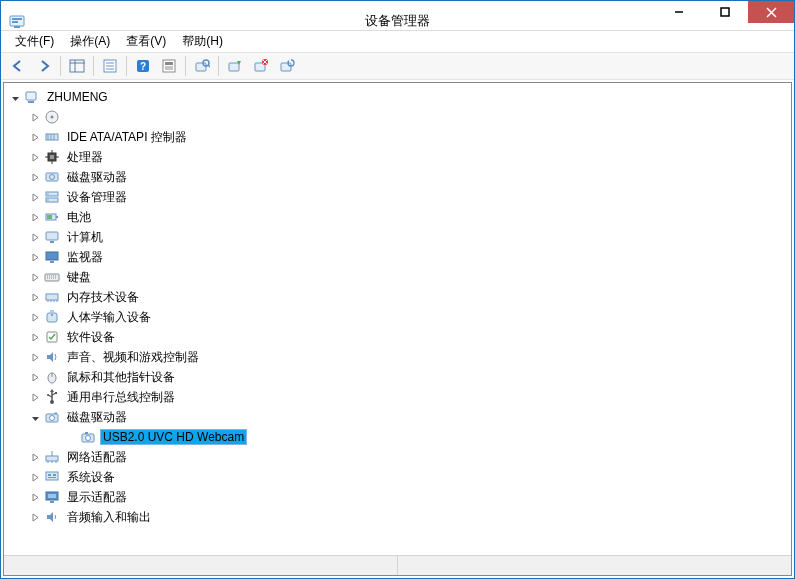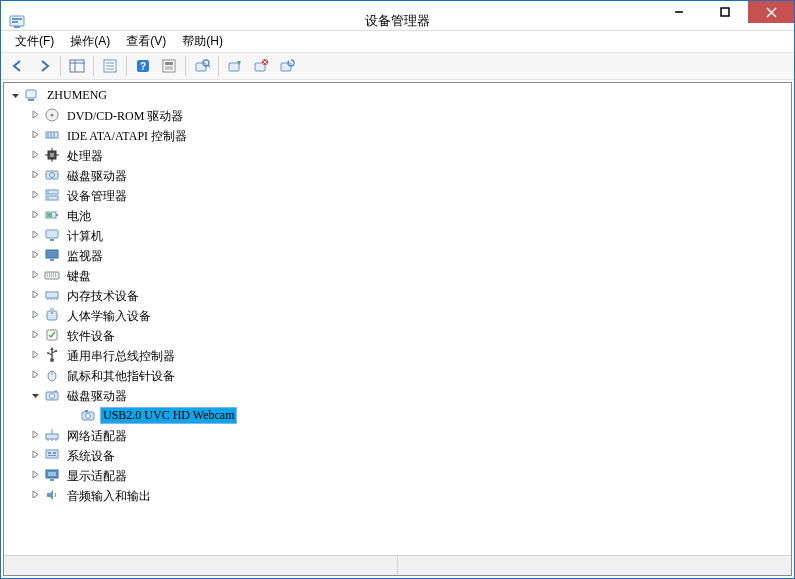--- a/index.html
+++ b/index.html
@@ -26,21 +26,21 @@
 
   
   .frame { flex:1; margin:2px; border:1px solid #828790; display:flex; flex-direction:column; overflow:hidden; }
   .tree-wrap { flex:1; overflow:auto; background:#fff; }
   .statusbar { height:20px; border-top:1px solid #d4d4d4; background:#f0f0f0; display:flex; }
   .statusbar .pane { flex:1; border-right:1px solid #d4d4d4; }
   .statusbar .pane:last-child { border-right:none; }
 
   
   .tree { padding:4px 0; }
-  .node { display:flex; align-items:flex-start; height:20px; white-space:nowrap; padding-left:4px;font-family:Liberation Serif, serif;}
+  .node { display:flex; align-items:center; height:20px; white-space:nowrap; padding-left:4px;}
   .arrow { width:14px; height:14px; display:flex; align-items:center; justify-content:center; color:#6b6b6b; cursor:default;}
   .arrow svg { width:9px; height:9px; }
   .ticon { width:16px; height:16px; margin:0 4px 0 2px; display:flex; align-items:center; justify-content:center; }
   .tlabel { padding:1px 3px; }
   .selected .tlabel { background:#0ea5e9; border:1px solid #7eb4ea; padding:0 2px; }
 
   .indent-1 { padding-left: 4px; }
   .indent-2 { padding-left: 24px; }
   .indent-3 { padding-left: 60px; }
 </style>
@@ -183,21 +183,20 @@
               <svg viewBox="0 0 9 9">
                 <path d="M2 1 L7 4.5 L2 8 Z" fill="none" stroke="#808080"></path>
               </svg>
             </span>
             <span class="ticon">
               <svg width="16" height="16" viewBox="0 0 16 16">
                 <circle cx="8" cy="8" r="6" fill="#eef3f8" stroke="#8a8a8a"></circle>
                 <circle cx="8" cy="8" r="1.5" fill="#8a8a8a"></circle>
               </svg>
             </span>
-            <span class="tlabel">DVD/CD-ROM 驱动器</span>
           </div>
           <div class="node indent-2">
             <span class="arrow">
               <svg viewBox="0 0 9 9">
                 <path d="M2 1 L7 4.5 L2 8 Z" fill="none" stroke="#808080"></path>
               </svg>
             </span>
             <span class="ticon">
               <svg width="16" height="16" viewBox="0 0 16 16">
                 <rect x="2" y="5" width="12" height="6" fill="#d8e6f3" stroke="#6b96c6"></rect>
@@ -361,43 +360,57 @@
             <span class="tlabel">软件设备</span>
           </div>
           <div class="node indent-2">
             <span class="arrow">
               <svg viewBox="0 0 9 9">
                 <path d="M2 1 L7 4.5 L2 8 Z" fill="none" stroke="#808080"></path>
               </svg>
             </span>
             <span class="ticon">
               <svg width="16" height="16" viewBox="0 0 16 16">
+                <path d="M3 6 L6 6 L9 3 L9 13 L6 10 L3 10 Z" fill="#6b96c6"></path>
+                <path d="M11 5 Q13 8 11 11" fill="none" stroke="#6b96c6"></path>
+              </svg>
+            </span>
+            <span class="tlabel">声音、视频和游戏控制器</span>
+          </div>
+          <div class="node indent-2">
+            <span class="arrow">
+              <svg viewBox="0 0 9 9">
+                <path d="M2 1 L7 4.5 L2 8 Z" fill="none" stroke="#808080"></path>
+              </svg>
+            </span>
+            <span class="ticon">
+              <svg width="16" height="16" viewBox="0 0 16 16">
+                <ellipse cx="8" cy="9" rx="4" ry="5" fill="#e8eef5" stroke="#8a8a8a"></ellipse>
+                <line x1="8" y1="4" x2="8" y2="8" stroke="#8a8a8a"></line>
+              </svg>
+            </span>
+            <span class="tlabel">鼠标和其他指针设备</span>
+          </div>
+          <div class="node indent-2">
+            <span class="arrow">
+              <svg viewBox="0 0 9 9">
+                <path d="M2 1 L7 4.5 L2 8 Z" fill="none" stroke="#808080"></path>
+              </svg>
+            </span>
+            <span class="ticon">
+              <svg width="16" height="16" viewBox="0 0 16 16">
                 <circle cx="8" cy="13" r="2" fill="#555"></circle>
                 <line x1="8" y1="3" x2="8" y2="12" stroke="#555" stroke-width="1.5"></line>
                 <path d="M8 8 L4 6 M8 6 L12 4" stroke="#555" stroke-width="1.3"></path>
                 <circle cx="4" cy="6" r="1" fill="#555"></circle>
                 <rect x="11" y="3" width="2" height="2" fill="#555"></rect>
                 <path d="M6 3 L10 3 L8 0 Z" fill="#555"></path>
               </svg>
             </span>
             <span class="tlabel">通用串行总线控制器</span>
-          </div>
-          <div class="node indent-2">
-            <span class="arrow">
-              <svg viewBox="0 0 9 9">
-                <path d="M2 1 L7 4.5 L2 8 Z" fill="none" stroke="#808080"></path>
-              </svg>
-            </span>
-            <span class="ticon">
-              <svg width="16" height="16" viewBox="0 0 16 16">
-                <ellipse cx="8" cy="9" rx="4" ry="5" fill="#e8eef5" stroke="#8a8a8a"></ellipse>
-                <line x1="8" y1="4" x2="8" y2="8" stroke="#8a8a8a"></line>
-              </svg>
-            </span>
-            <span class="tlabel">鼠标和其他指针设备</span>
           </div>
           <div class="node indent-2">
             <span class="arrow">
               <svg viewBox="0 0 9 9">
                 <path d="M1 4 L8 4 L4.5 8 Z" fill="#404040"></path>
               </svg>
             </span>
             <span class="ticon">
               <svg width="16" height="16" viewBox="0 0 16 16">
                 <rect x="2" y="5" width="12" height="8" rx="1" fill="#d8e6f3" stroke="#6b96c6"></rect>

